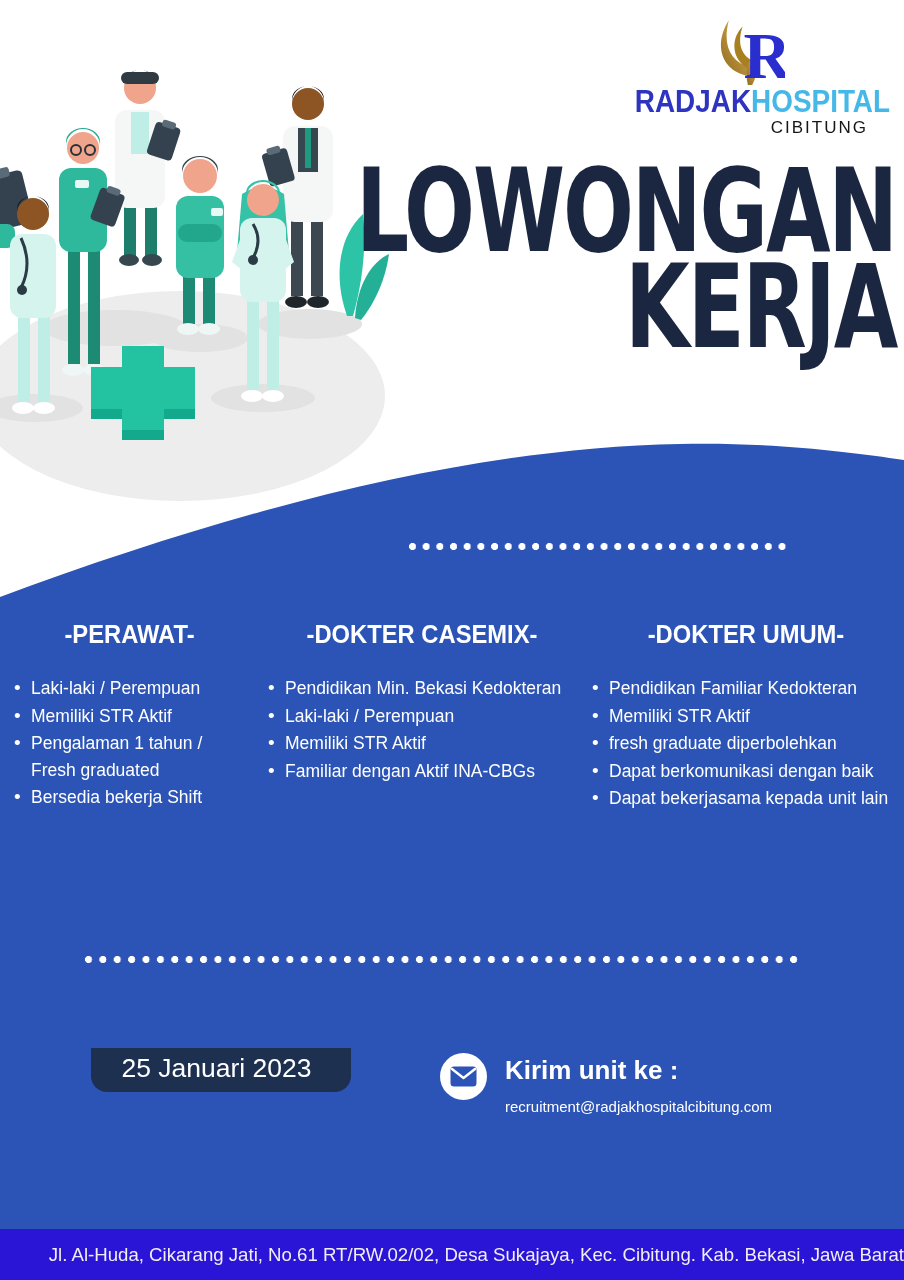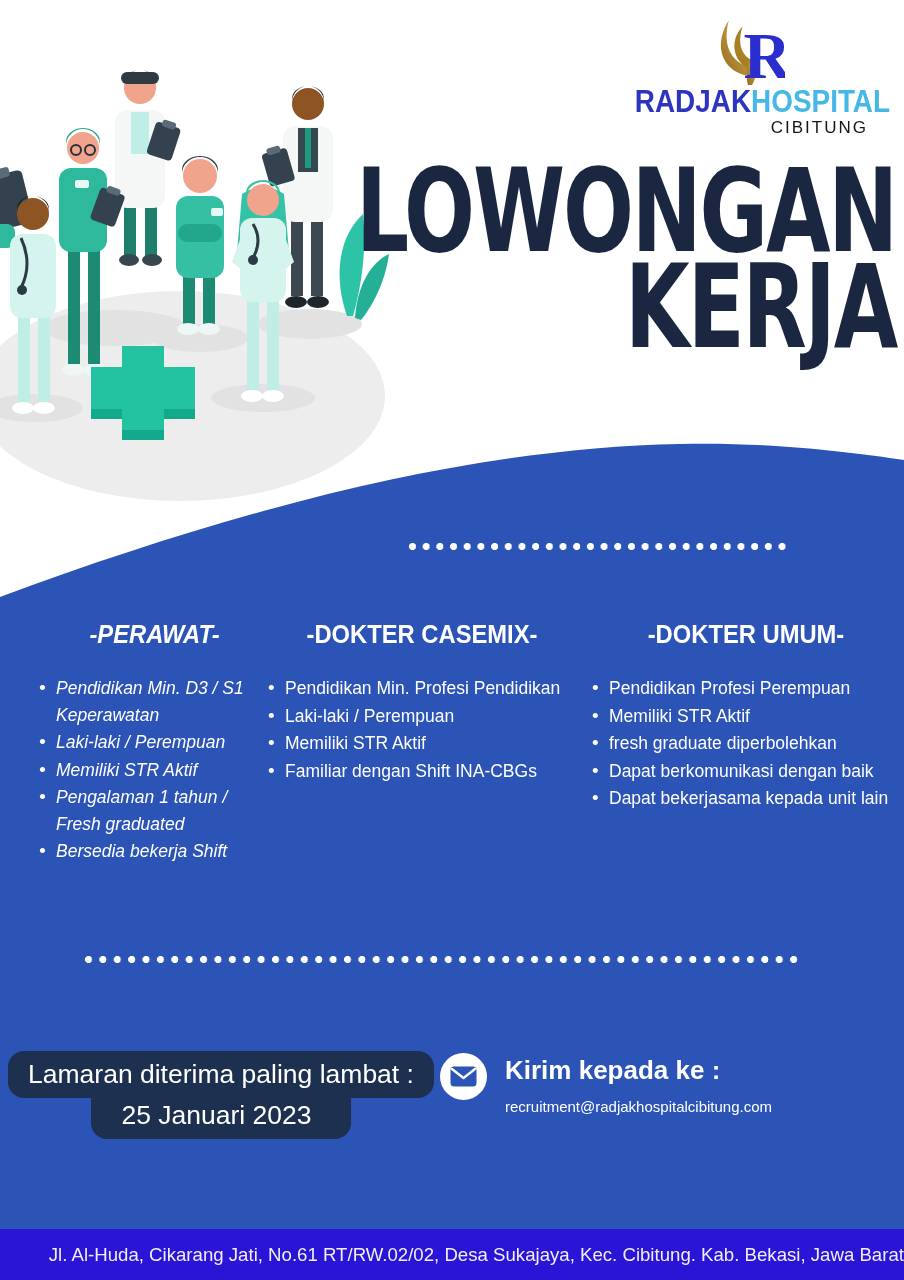--- a/index.html
+++ b/index.html
@@ -29,21 +29,21 @@
   .team{position:absolute;left:-5px;top:66px;z-index:2;}
 
   
   .dots{position:absolute;z-index:3;height:9px;background-repeat:repeat-x;
         background-image:radial-gradient(circle at 4.5px 4.5px,#ffffff 3.3px,rgba(255,255,255,0) 3.8px);}
   .dots-top{left:408px;top:542px;width:382px;background-size:13.7px 9px;}
   .dots-bottom{left:84px;top:955px;width:718px;background-size:14.4px 9px;}
 
   
   .col{position:absolute;z-index:3;color:#ffffff;}
-  .col1{left:37px;top:620px;width:235px;font-style:italic;}
+  .col1{left:12px;top:620px;width:235px;}
   .col2{left:266px;top:620px;width:312px;}
   .col3{left:590px;top:620px;width:312px;}
   .col h3{margin:0 0 26px 0;text-align:center;font-size:25px;font-weight:bold;
           letter-spacing:0;white-space:nowrap;transform:scaleX(.95);transform-origin:50% 50%;}
   .col ul{margin:0;padding:0;list-style:none;font-size:17.5px;line-height:26.5px;}
   .col li{position:relative;padding-left:19px;margin-bottom:1px;}
   .col li::before{content:"\2022";position:absolute;left:2px;top:0;font-size:19px;}
 
   
   .deadline{position:absolute;left:8px;top:1051px;width:426px;z-index:3;text-align:center;color:#fff;}
@@ -207,62 +207,60 @@
     <div>LOWONGAN</div>
     <div>KERJA</div>
   </div>
 
   <div class="dots dots-top"></div>
   <div class="dots dots-bottom"></div>
 
   <div class="col col1">
     <h3>-PERAWAT-</h3>
     <ul>
-      <li>Pendidikan Min. D3 / S1 Keperawatan</li>
       <li>Laki-laki / Perempuan</li>
       <li>Memiliki STR Aktif</li>
       <li>Pengalaman 1 tahun / Fresh graduated</li>
       <li>Bersedia bekerja Shift</li>
     </ul>
   </div>
 
   <div class="col col2">
     <h3>-DOKTER CASEMIX-</h3>
     <ul>
-      <li>Pendidikan Min. Profesi Pendidikan</li>
+      <li>Pendidikan Min. Bekasi Kedokteran</li>
       <li>Laki-laki / Perempuan</li>
       <li>Memiliki STR Aktif</li>
-      <li>Familiar dengan Shift INA-CBGs</li>
+      <li>Familiar dengan Aktif INA-CBGs</li>
     </ul>
   </div>
 
   <div class="col col3">
     <h3>-DOKTER UMUM-</h3>
     <ul>
-      <li>Pendidikan Profesi Perempuan</li>
+      <li>Pendidikan Familiar Kedokteran</li>
       <li>Memiliki STR Aktif</li>
       <li>fresh graduate diperbolehkan</li>
       <li>Dapat berkomunikasi dengan baik</li>
       <li>Dapat bekerjasama kepada unit lain</li>
     </ul>
   </div>
 
   <div class="deadline">
-    <div class="dl1">Lamaran diterima paling lambat :</div>
     <div class="dl2">25 Januari 2023</div>
   </div>
 
   <div class="mail-circle">
     <svg width="27" height="21" viewBox="0 0 27 21">
       <rect x="0.5" y="0.5" width="26" height="20" rx="3.5" fill="#2b54b6"></rect>
       <path d="M2,3 L13.5,12 L25,3" fill="none" stroke="#ffffff" stroke-width="2.4" stroke-linecap="round" stroke-linejoin="round"></path>
     </svg>
   </div>
   <div class="contact-text">
-    <div class="contact-heading">Kirim kepada ke :</div>
+    <div class="contact-heading">Kirim unit ke :</div>
     <div class="contact-email">recruitment@radjakhospitalcibitung.com</div>
   </div>
 
   <div class="footer">
     <span>Jl. Al-Huda, Cikarang Jati, No.61 RT/RW.02/02, Desa Sukajaya, Kec. Cibitung. Kab. Bekasi, Jawa Barat</span>
   </div>
 
 </div>
 
 </body></html>

